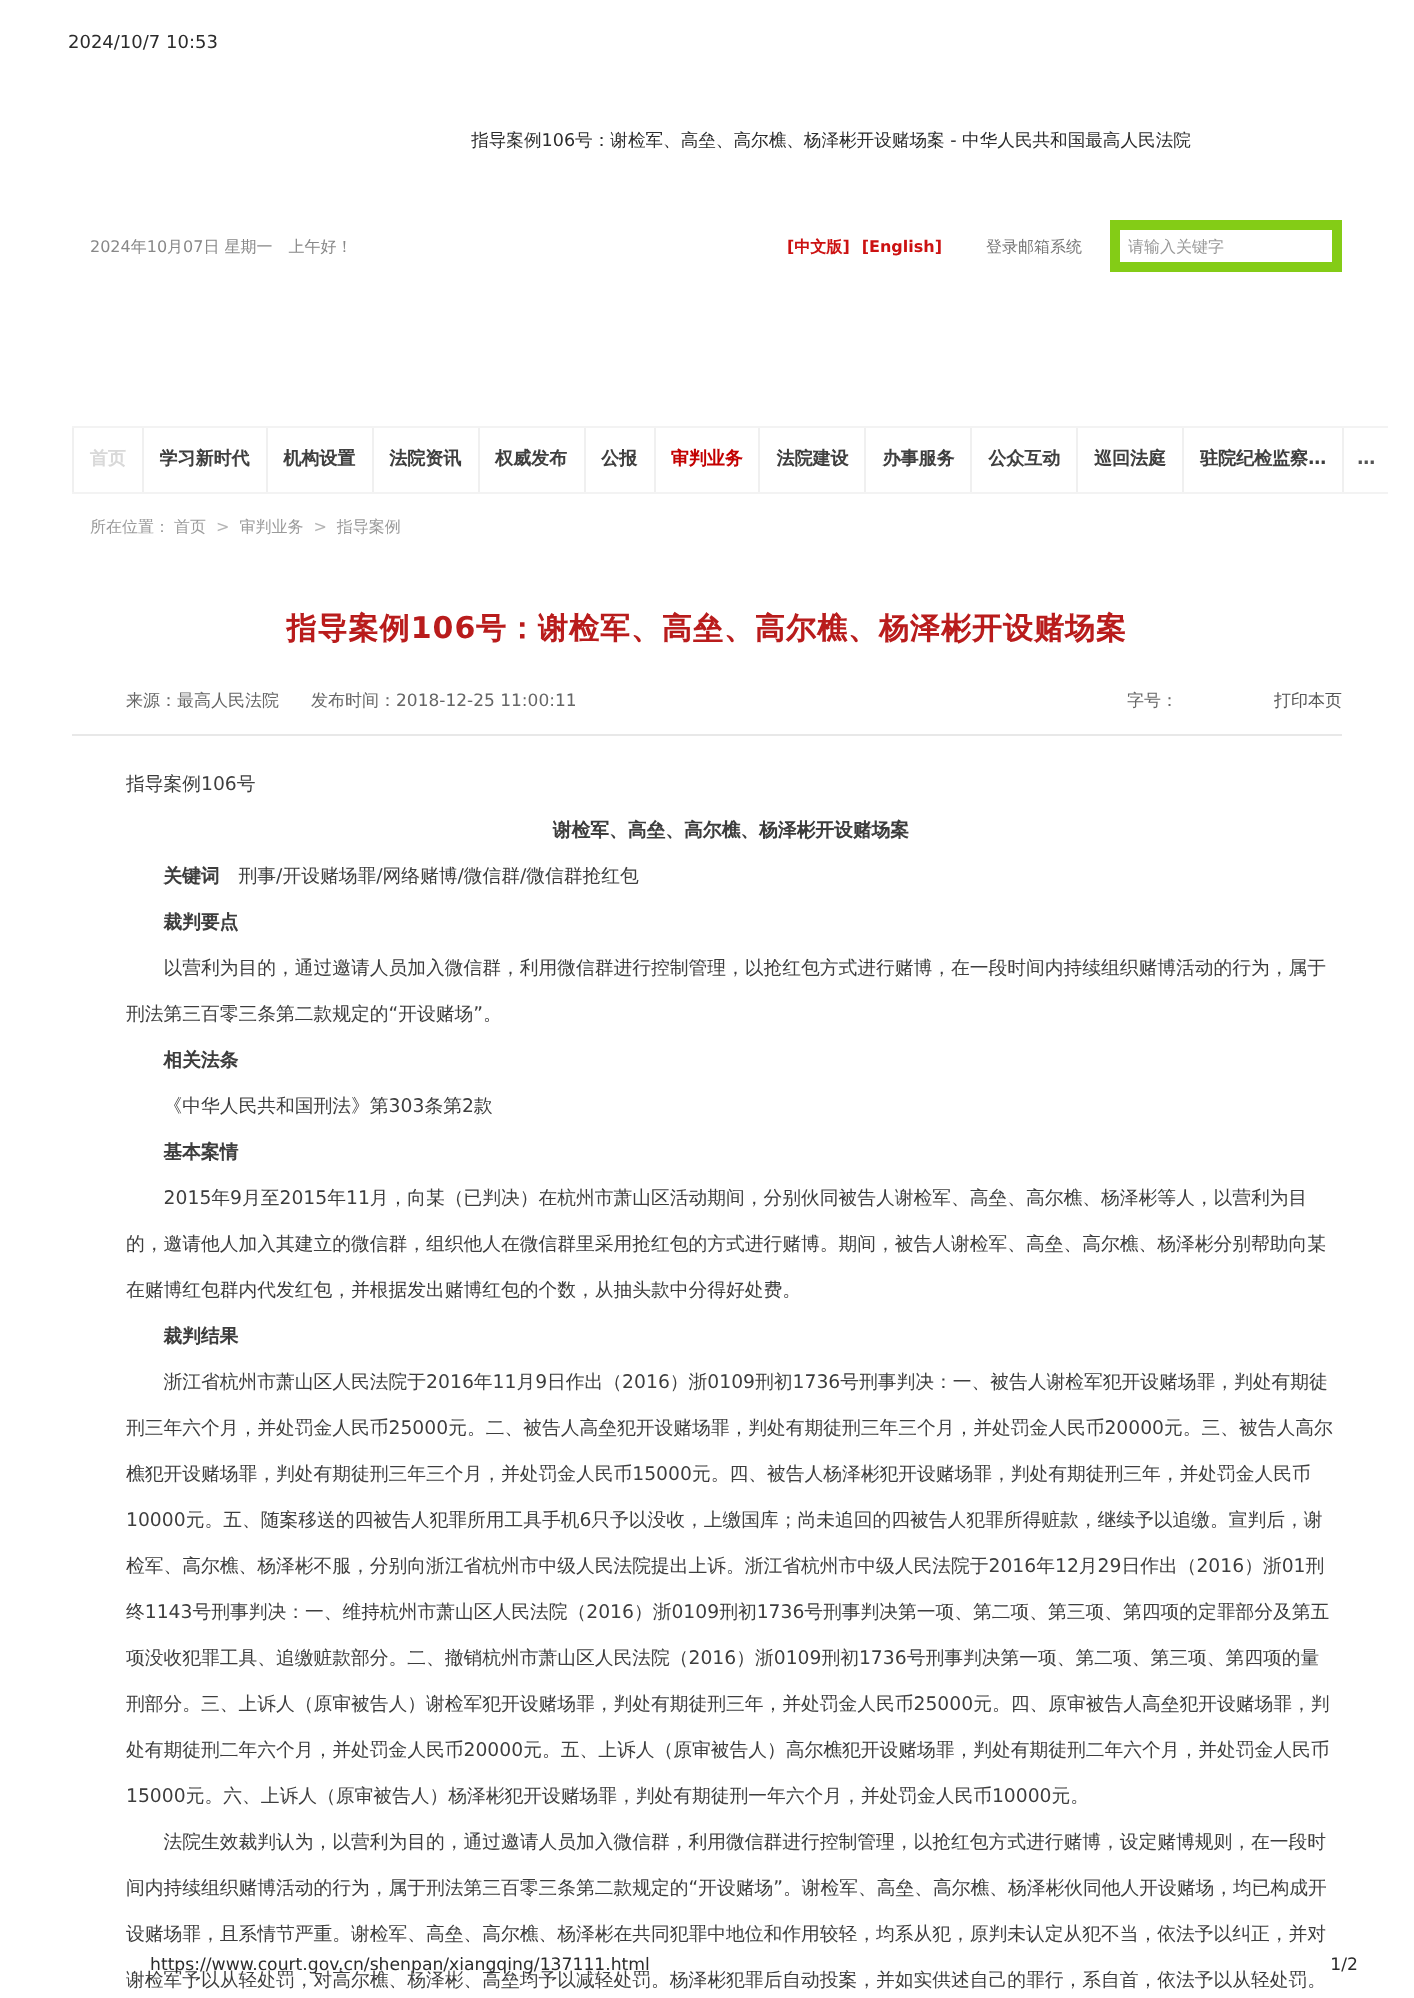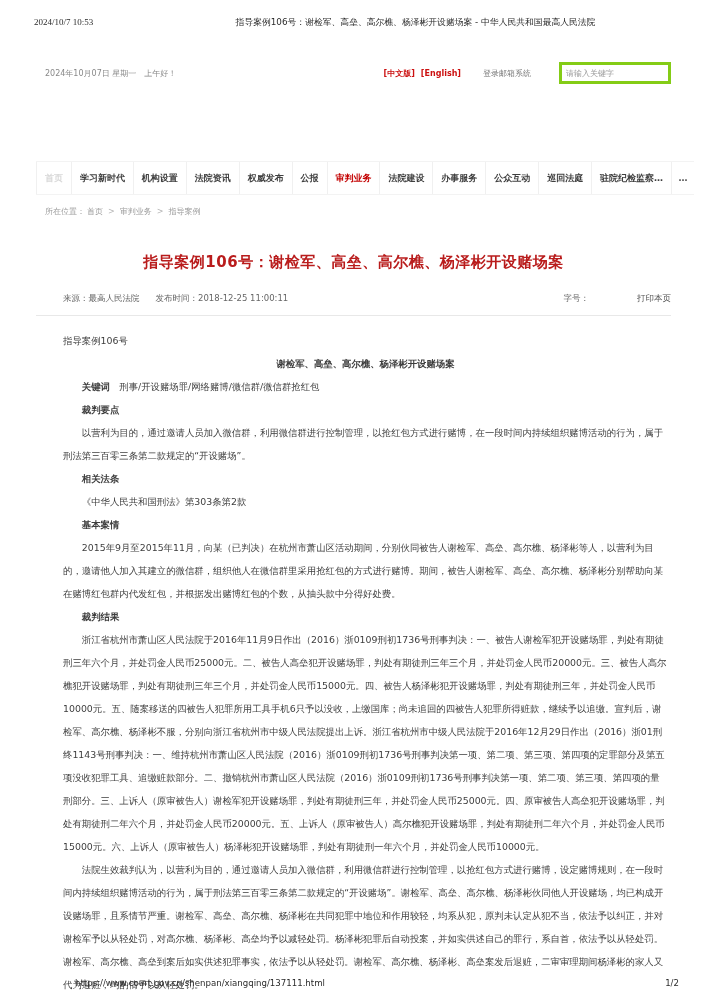--- a/index.html
+++ b/index.html
@@ -3,28 +3,28 @@
 <meta charset="utf-8">
 <style>
   html,body{margin:0;padding:0;}
   body{
     width:707px;height:999px;position:relative;overflow:hidden;
     background:#ffffff;color:#333;
     font-family:"DejaVu Sans","Liberation Sans",sans-serif;
   }
   
   .print-header{display:flex;align-items:flex-start;padding:17px 30px 0 34px;font-size:9px;color:#2b2b2b;}
-  .ph-date{width:120px;flex:0 0 auto;font-family:Liberation Serif, serif;}
-  .ph-title{flex:1;text-align:center;white-space:nowrap;overflow:hidden;font-size:8.8px;}
+  .ph-date{width:120px;flex:0 0 auto;}
+  .ph-title{flex:1;text-align:center;white-space:nowrap;overflow:hidden;font-size:8.8px;margin-top:48px;}
   
   .topbar{margin-top:33px;padding:0 36px 0 45px;display:flex;align-items:center;font-size:8px;color:#888;}
   .tb-spacer{flex:1;}
   .lang-link{color:#cc1111;font-weight:bold;margin-left:6px;white-space:nowrap;cursor:pointer;}
-  .mail-login{margin:0 28px 0 22px;color:#777;white-space:nowrap;cursor:pointer;}
-  .search-input{width:98px;height:14px;border:3px solid #84cc16;font-size:8px;padding:1px 4px;color:#555;outline:none;font-family:inherit;}
+  .mail-login{margin:0 14px 0 22px;color:#777;white-space:nowrap;cursor:pointer;}
+  .search-input{width:98px;height:14px;border:5px solid #84cc16;font-size:8px;padding:1px 4px;color:#555;outline:none;font-family:inherit;}
   .search-input::placeholder{color:#999;}
   
   .logo-space{height:77px;}
   
   .nav{margin:0 13px 0 36px;display:flex;align-items:stretch;border-top:1px solid #f3f3f3;border-bottom:1px solid #f3f3f3;height:32px;overflow:hidden;}
   .nav-item{flex:1 1 auto;text-align:center;font-size:9px;font-weight:bold;color:#3f3f3f;line-height:32px;border-right:1px solid #f0f0f0;white-space:nowrap;padding:0 5px;cursor:pointer;overflow:hidden;}
   .nav-item:first-child{border-left:1px solid #f0f0f0;}
   .nav-item.muted{color:#d9d9d9;}
   .nav-item.active{color:#c30000;}
   .nav-item.clip{flex:0 0 22px;padding:0;border-right:none;color:#555;}

